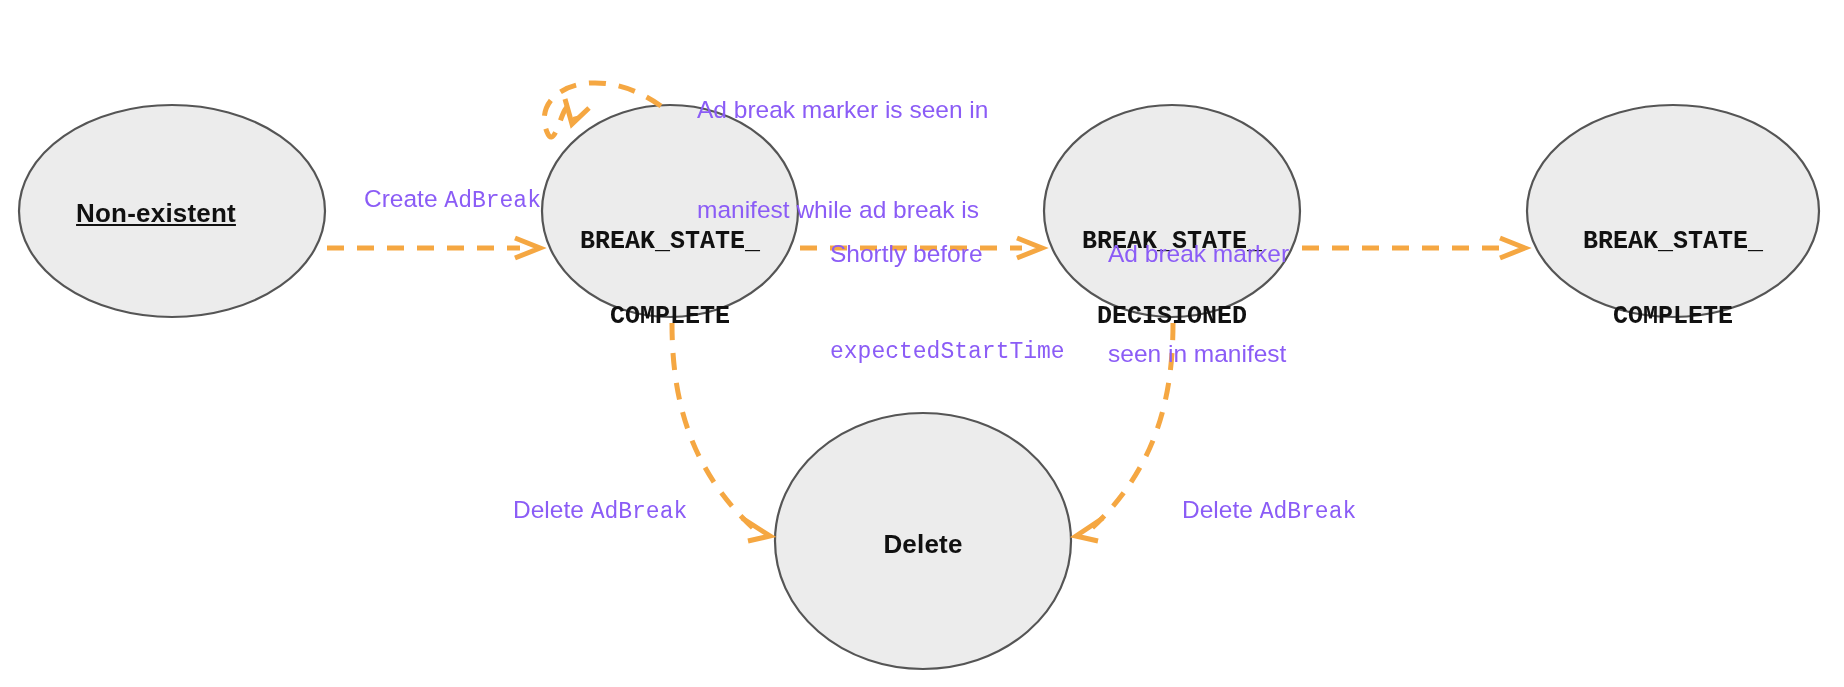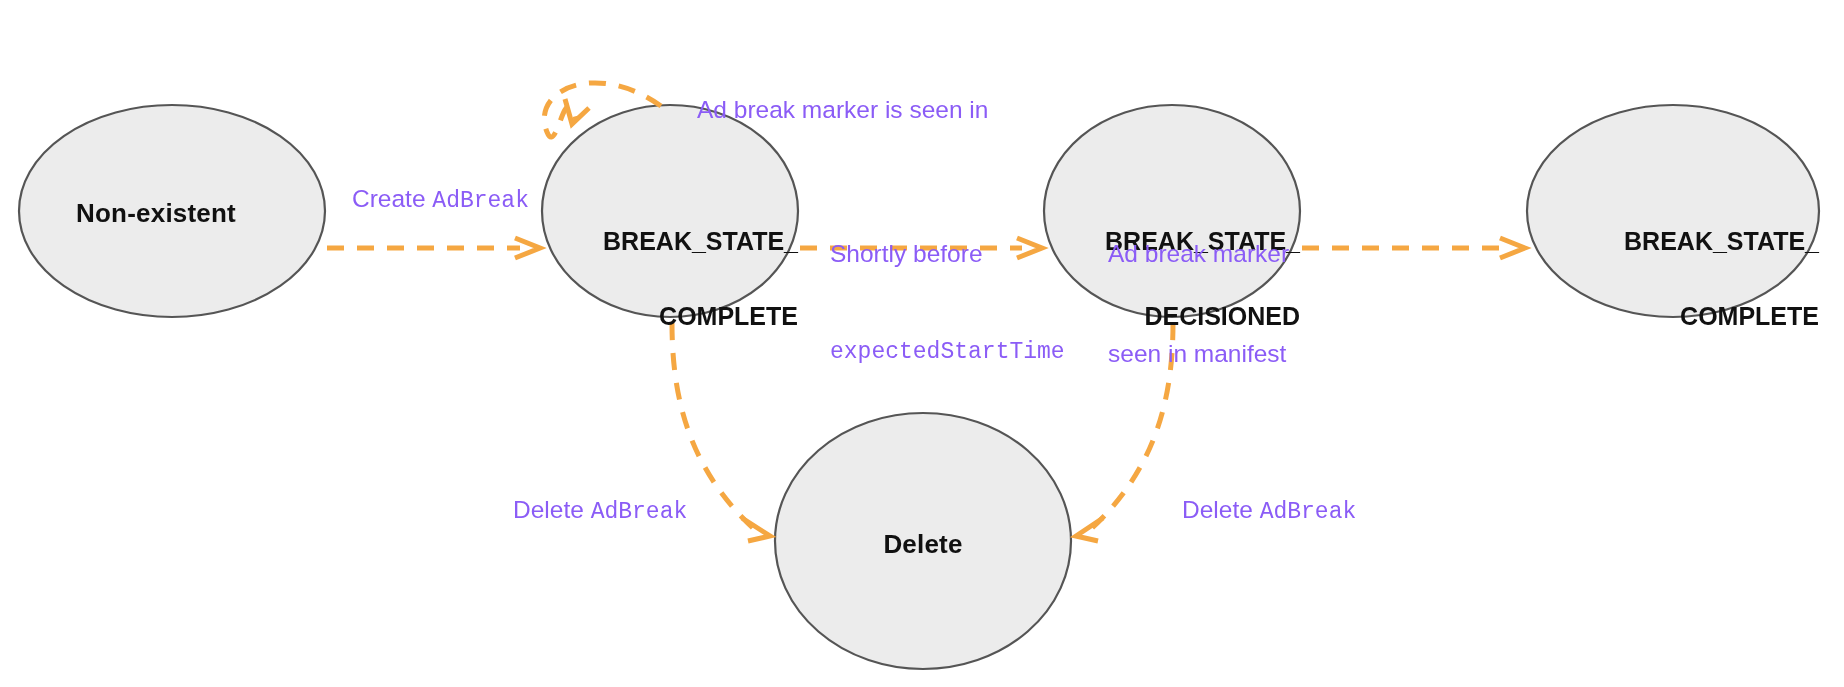--- a/index.html
+++ b/index.html
@@ -5,21 +5,21 @@
   html,body{margin:0;padding:0;background:#ffffff;}
   body{width:1844px;height:687px;overflow:hidden;font-family:"Liberation Sans",sans-serif;}
   #stage{position:relative;width:1844px;height:687px;background:#fff;}
   svg#diagram{position:absolute;left:0;top:0;width:1844px;height:687px;display:block;}
   .node-ellipse{fill:#ececec;stroke:#555555;stroke-width:2.2;}
   .edge{fill:none;stroke:#f5a742;stroke-width:5;stroke-linecap:butt;stroke-dasharray:17 13;}
   .arrowhead{fill:none;stroke:#f5a742;stroke-width:5;stroke-linecap:butt;stroke-linejoin:miter;}
   .node-label{position:absolute;text-align:center;color:#111;line-height:1.33;
                pointer-events:none;white-space:pre;}
   .lbl-sans{font-family:"Liberation Sans",sans-serif;font-weight:bold;font-size:26px;letter-spacing:.2px;}
-  .lbl-mono{font-family:Liberation Sans, sans-serif;font-weight:bold;font-size:25px;letter-spacing:0px;text-align:right;}
+  .lbl-mono{font-family:Liberation Mono, monospace;font-weight:bold;font-size:25px;letter-spacing:0px;}
   .edge-label{position:absolute;color:#8b5cf6;font-size:24.5px;line-height:1.36;white-space:pre;}
   .ms{font-family:"Liberation Sans",sans-serif;}
   .mm{font-family:"Liberation Mono",monospace;font-size:23px;}
   .ta-left{text-align:left;}
 </style>
 </head>
 <body>
 
 <div id="stage">
 
@@ -60,43 +60,44 @@
       <path class="arrowhead" d="M 742 518 L 770 536 L 748 541"></path>
     </g>
 
     <g>
       <path class="edge" d="M 1173 323 C 1173 400 1155 470 1090 530"></path>
       <path class="arrowhead" d="M 1103 518 L 1076 536 L 1098 541"></path>
     </g>
 
   </svg>
 
-  <div class="node-label lbl-sans" style="left:22px;top:196px;width:268px;">Non-existent</div>
+  <div class="node-label lbl-sans" style="left:22px;top:196px;width:268px;text-decoration:underline;">Non-existent</div>
 
   <div class="node-label" style="left:542px;top:182px;width:256px;">
     <div class="lbl-mono">BREAK_STATE_</div>
     <div class="lbl-mono">COMPLETE</div>
   </div>
 
   <div class="node-label" style="left:1044px;top:182px;width:256px;">
     <div class="lbl-mono">BREAK_STATE_</div>
     <div class="lbl-mono">DECISIONED</div>
   </div>
 
   <div class="node-label" style="left:1527px;top:182px;width:292px;">
     <div class="lbl-mono">BREAK_STATE_</div>
     <div class="lbl-mono">COMPLETE</div>
   </div>
 
   <div class="node-label lbl-sans" style="left:773px;top:527px;width:300px;">Delete</div>
 
-  <div class="edge-label ta-left" style="left:352px;top:182px;"><span class="ms">Create </span><span class="mm">AdBreak</span></div>
+  <div class="edge-label ta-left" style="left:364px;top:182px;"><span class="ms">Create </span><span class="mm">AdBreak</span></div>
 
   <div class="edge-label ta-left" style="left:697px;top:26px;">
     <div class="ms">Ad break marker is seen in</div>
+    <div class="ms">manifest while ad break is</div>
   </div>
 
   <div class="edge-label ta-left" style="left:1108px;top:170px;">
     <div class="ms">Ad break marker</div>
     <div class="ms">seen in manifest</div>
   </div>
 
   <div class="edge-label ta-left" style="left:830px;top:170px;">
     <div class="ms">Shortly before</div>
     <div class="mm">expectedStartTime</div>

